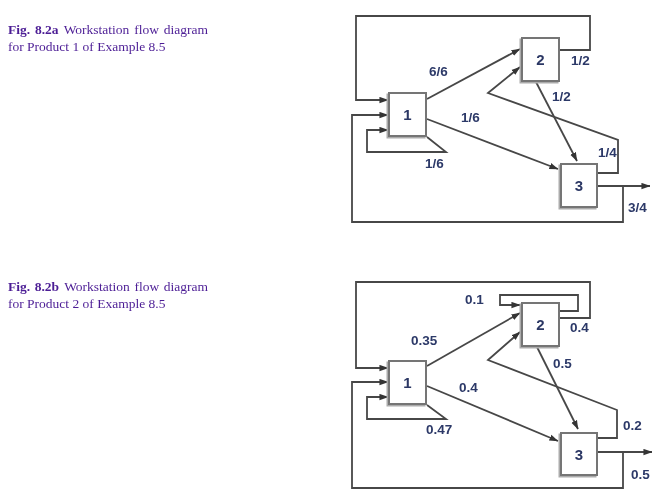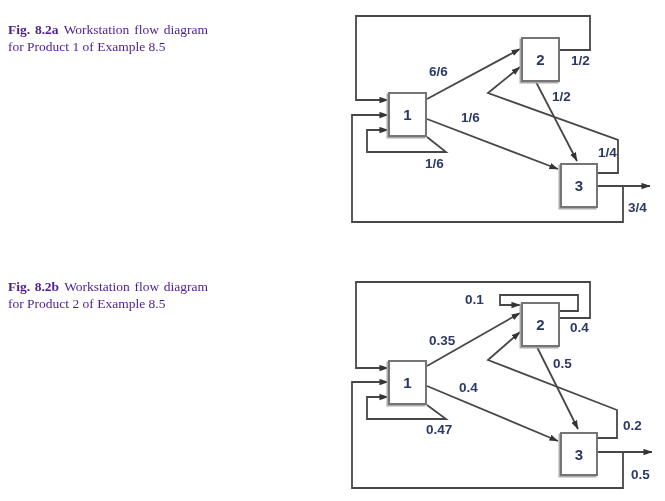--- a/index.html
+++ b/index.html
@@ -89,19 +89,19 @@
 
 <span class="el" style="left:571px;top:53px">1/2</span>
 <span class="el" style="left:429px;top:64px">6/6</span>
 <span class="el" style="left:552px;top:89px">1/2</span>
 <span class="el" style="left:461px;top:110px">1/6</span>
 <span class="el" style="left:425px;top:156px">1/6</span>
 <span class="el" style="left:598px;top:145px">1/4</span>
 <span class="el" style="left:628px;top:200px">3/4</span>
 
 <span class="el" style="left:570px;top:320px">0.4</span>
-<span class="el" style="left:429px;top:333px">0.35</span>
+<span class="el" style="left:411px;top:333px">0.35</span>
 <span class="el" style="left:553px;top:356px">0.5</span>
 <span class="el" style="left:459px;top:380px">0.4</span>
 <span class="el" style="left:426px;top:422px">0.47</span>
 <span class="el" style="left:465px;top:292px">0.1</span>
 <span class="el" style="left:623px;top:418px">0.2</span>
 <span class="el" style="left:631px;top:467px">0.5</span>
 
 </body></html>

